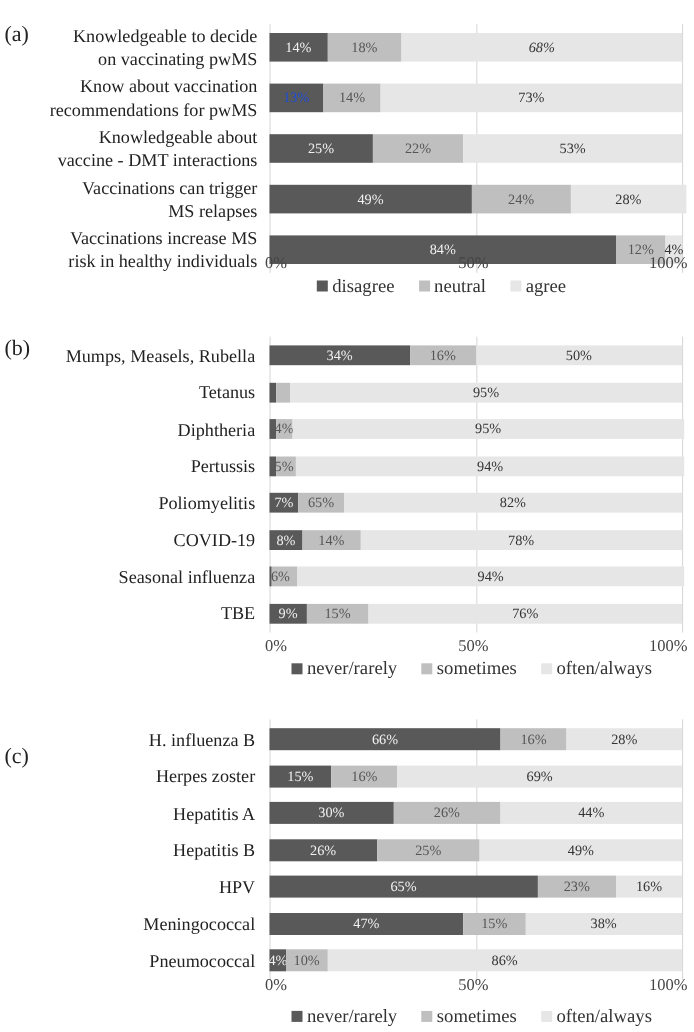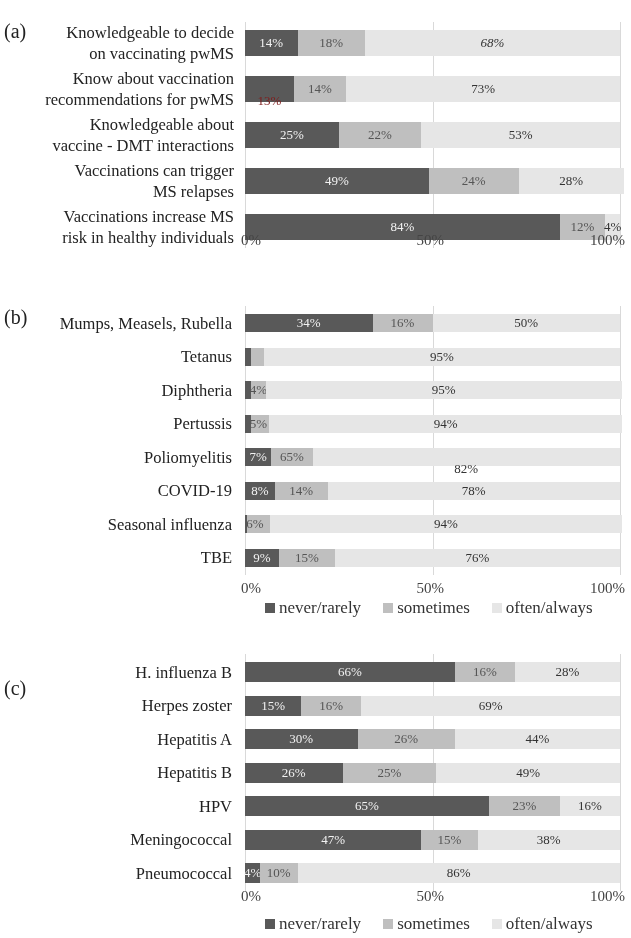--- a/index.html
+++ b/index.html
@@ -30,21 +30,21 @@
     <div class="seg-label" style="left: 251.25px; width: 40px; top: 35px; color: rgb(242, 242, 242);">14%</div>
     <div class="bar-seg" style="left: 297.5px; width: 67.5px; top: 30px; height: 26px; background: rgb(191, 191, 191);"></div>
     <div class="seg-label" style="left: 311.25px; width: 40px; top: 35px; color: rgb(85, 85, 85);">18%</div>
     <div class="bar-seg" style="left: 365px; width: 255px; top: 30px; height: 26px; background: rgb(230, 230, 230);"></div>
     <div class="seg-label" style="left: 472.5px; width: 40px; top: 35px; color: rgb(51, 51, 51); font-style: italic;">68%</div>
     <div class="cat-label" style="right: 397px; width: 240px; top: 68px;">
       <div>Know about vaccination</div>
       <div>recommendations for pwMS</div>
     </div>
     <div class="bar-seg" style="left: 245px; width: 48.75px; top: 76px; height: 26px; background: rgb(89, 89, 89);"></div>
-    <div class="seg-label" style="left: 249.375px; width: 40px; top: 81px; color: #7f1d1d; margin-top: 12px;">13%</div>
+    <div class="seg-label" style="left: 249.375px; width: 40px; top: 81px; color: #1d4ed8;">13%</div>
     <div class="bar-seg" style="left: 293.75px; width: 52.5px; top: 76px; height: 26px; background: rgb(191, 191, 191);"></div>
     <div class="seg-label" style="left: 300px; width: 40px; top: 81px; color: rgb(85, 85, 85);">14%</div>
     <div class="bar-seg" style="left: 346.25px; width: 273.75px; top: 76px; height: 26px; background: rgb(230, 230, 230);"></div>
     <div class="seg-label" style="left: 463.125px; width: 40px; top: 81px; color: rgb(51, 51, 51);">73%</div>
     <div class="cat-label" style="right: 397px; width: 240px; top: 114px;">
       <div>Knowledgeable about</div>
       <div>vaccine - DMT interactions</div>
     </div>
     <div class="bar-seg" style="left: 245px; width: 93.75px; top: 122px; height: 26px; background: rgb(89, 89, 89);"></div>
     <div class="seg-label" style="left: 271.875px; width: 40px; top: 127px; color: rgb(242, 242, 242);">25%</div>
@@ -68,20 +68,34 @@
     </div>
     <div class="bar-seg" style="left: 245px; width: 315px; top: 214px; height: 26px; background: rgb(89, 89, 89);"></div>
     <div class="seg-label" style="left: 382.5px; width: 40px; top: 219px; color: rgb(242, 242, 242);">84%</div>
     <div class="bar-seg" style="left: 560px; width: 45px; top: 214px; height: 26px; background: rgb(191, 191, 191);"></div>
     <div class="seg-label" style="left: 562.5px; width: 40px; top: 219px; color: rgb(85, 85, 85);">12%</div>
     <div class="bar-seg" style="left: 605px; width: 15px; top: 214px; height: 26px; background: rgb(230, 230, 230);"></div>
     <div class="seg-label" style="left: 604px; width: 40px; top: 219px; color: rgb(51, 51, 51); text-align: left;">4%</div>
     <div class="tick" style="top: 232px; left: 241px;">0%</div>
     <div class="tick" style="top: 232px; left: 416.5px;">50%</div>
     <div class="tick" style="top: 232px; left: 590px;">100%</div>
+    <div class="legend" style="top: 250px; left: 288px;">
+      <div class="legend-item">
+        <span class="swatch" style="background: rgb(89, 89, 89);"></span>
+        <span>disagree</span>
+      </div>
+      <div class="legend-item">
+        <span class="swatch" style="background: rgb(191, 191, 191);"></span>
+        <span>neutral</span>
+      </div>
+      <div class="legend-item">
+        <span class="swatch" style="background: rgb(230, 230, 230);"></span>
+        <span>agree</span>
+      </div>
+    </div>
     <div class="panel-label" style="left: 4px; top: 306px;">(b)</div>
     <div class="gridline" style="left: 245px; top: 306px; height: 268.5px;"></div>
     <div class="gridline" style="left: 432.5px; top: 306px; height: 268.5px;"></div>
     <div class="gridline" style="left: 620px; top: 306px; height: 268.5px;"></div>
     <div class="cat-label" style="right: 399px; width: 240px; top: 312.5px;">
       <div>Mumps, Measels, Rubella</div>
     </div>
     <div class="bar-seg" style="left: 245px; width: 127.5px; top: 314px; height: 18px; background: rgb(89, 89, 89);"></div>
     <div class="seg-label" style="left: 288.75px; width: 40px; top: 315px; color: rgb(242, 242, 242);">34%</div>
     <div class="bar-seg" style="left: 372.5px; width: 60px; top: 314px; height: 18px; background: rgb(191, 191, 191);"></div>
@@ -112,21 +126,21 @@
     <div class="bar-seg" style="left: 269.375px; width: 352.5px; top: 414.5px; height: 18px; background: rgb(230, 230, 230);"></div>
     <div class="seg-label" style="left: 425.625px; width: 40px; top: 415.5px; color: rgb(51, 51, 51);">94%</div>
     <div class="cat-label" style="right: 399px; width: 240px; top: 446.5px;">
       <div>Poliomyelitis</div>
     </div>
     <div class="bar-seg" style="left: 245px; width: 26.25px; top: 448px; height: 18px; background: rgb(89, 89, 89);"></div>
     <div class="seg-label" style="left: 238.125px; width: 40px; top: 449px; color: rgb(242, 242, 242);">7%</div>
     <div class="bar-seg" style="left: 271.25px; width: 41.25px; top: 448px; height: 18px; background: rgb(191, 191, 191);"></div>
     <div class="seg-label" style="left: 271.875px; width: 40px; top: 449px; color: rgb(85, 85, 85);">65%</div>
     <div class="bar-seg" style="left: 312.5px; width: 307.5px; top: 448px; height: 18px; background: rgb(230, 230, 230);"></div>
-    <div class="seg-label" style="left: 446.25px; width: 40px; top: 449px; color: rgb(51, 51, 51); margin-top: 12px;">82%</div>
+    <div class="seg-label" style="left: 446.25px; width: 40px; top: 449px; color: rgb(51, 51, 51);">82%</div>
     <div class="cat-label" style="right: 399px; width: 240px; top: 480px;">
       <div>COVID-19</div>
     </div>
     <div class="bar-seg" style="left: 245px; width: 30px; top: 481.5px; height: 18px; background: rgb(89, 89, 89);"></div>
     <div class="seg-label" style="left: 240px; width: 40px; top: 482.5px; color: rgb(242, 242, 242);">8%</div>
     <div class="bar-seg" style="left: 275px; width: 52.5px; top: 481.5px; height: 18px; background: rgb(191, 191, 191);"></div>
     <div class="seg-label" style="left: 281.25px; width: 40px; top: 482.5px; color: rgb(85, 85, 85);">14%</div>
     <div class="bar-seg" style="left: 327.5px; width: 292.5px; top: 481.5px; height: 18px; background: rgb(230, 230, 230);"></div>
     <div class="seg-label" style="left: 453.75px; width: 40px; top: 482.5px; color: rgb(51, 51, 51); font-family: Liberation Serif, serif;">78%</div>
     <div class="cat-label" style="right: 399px; width: 240px; top: 513.5px;">

